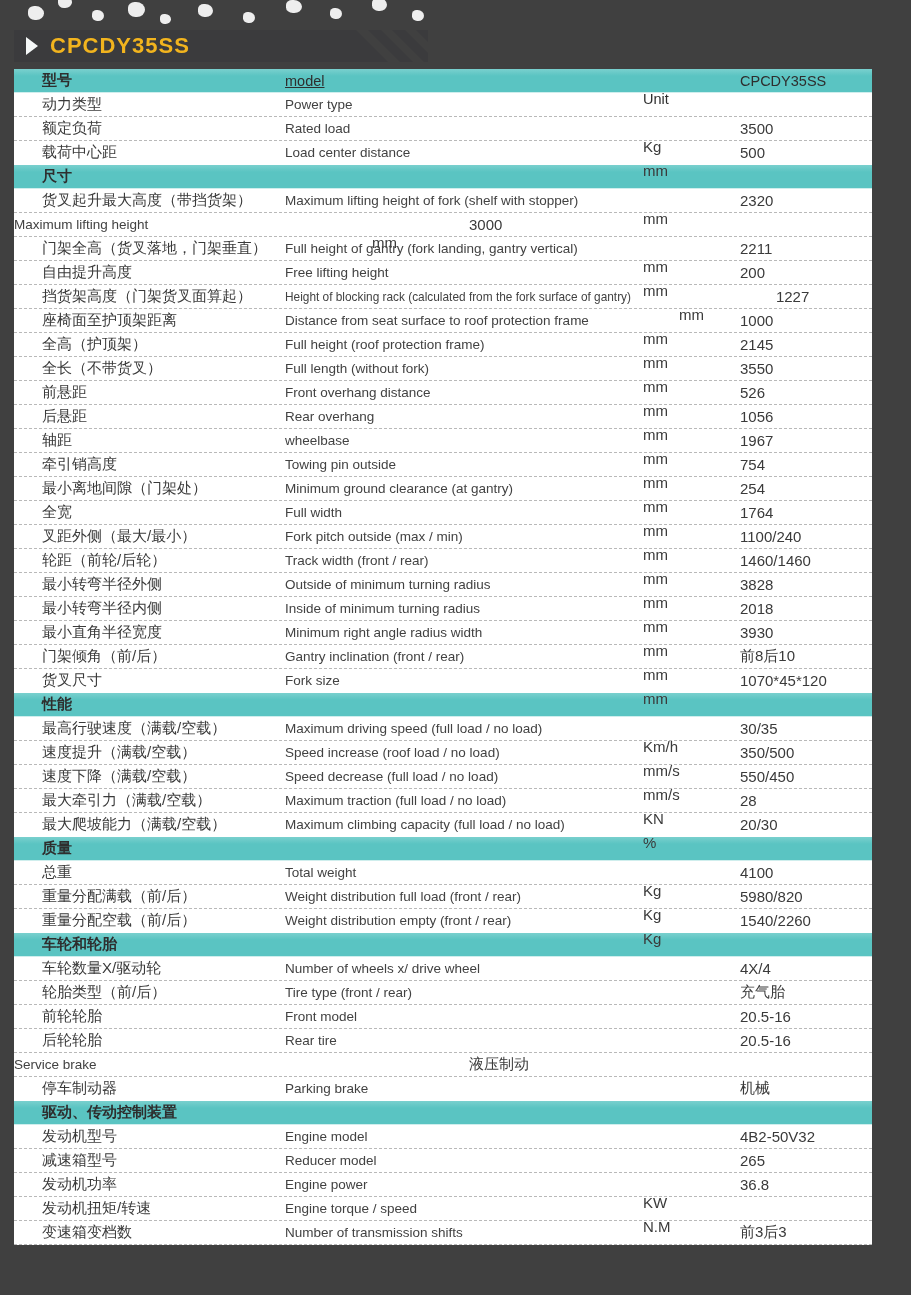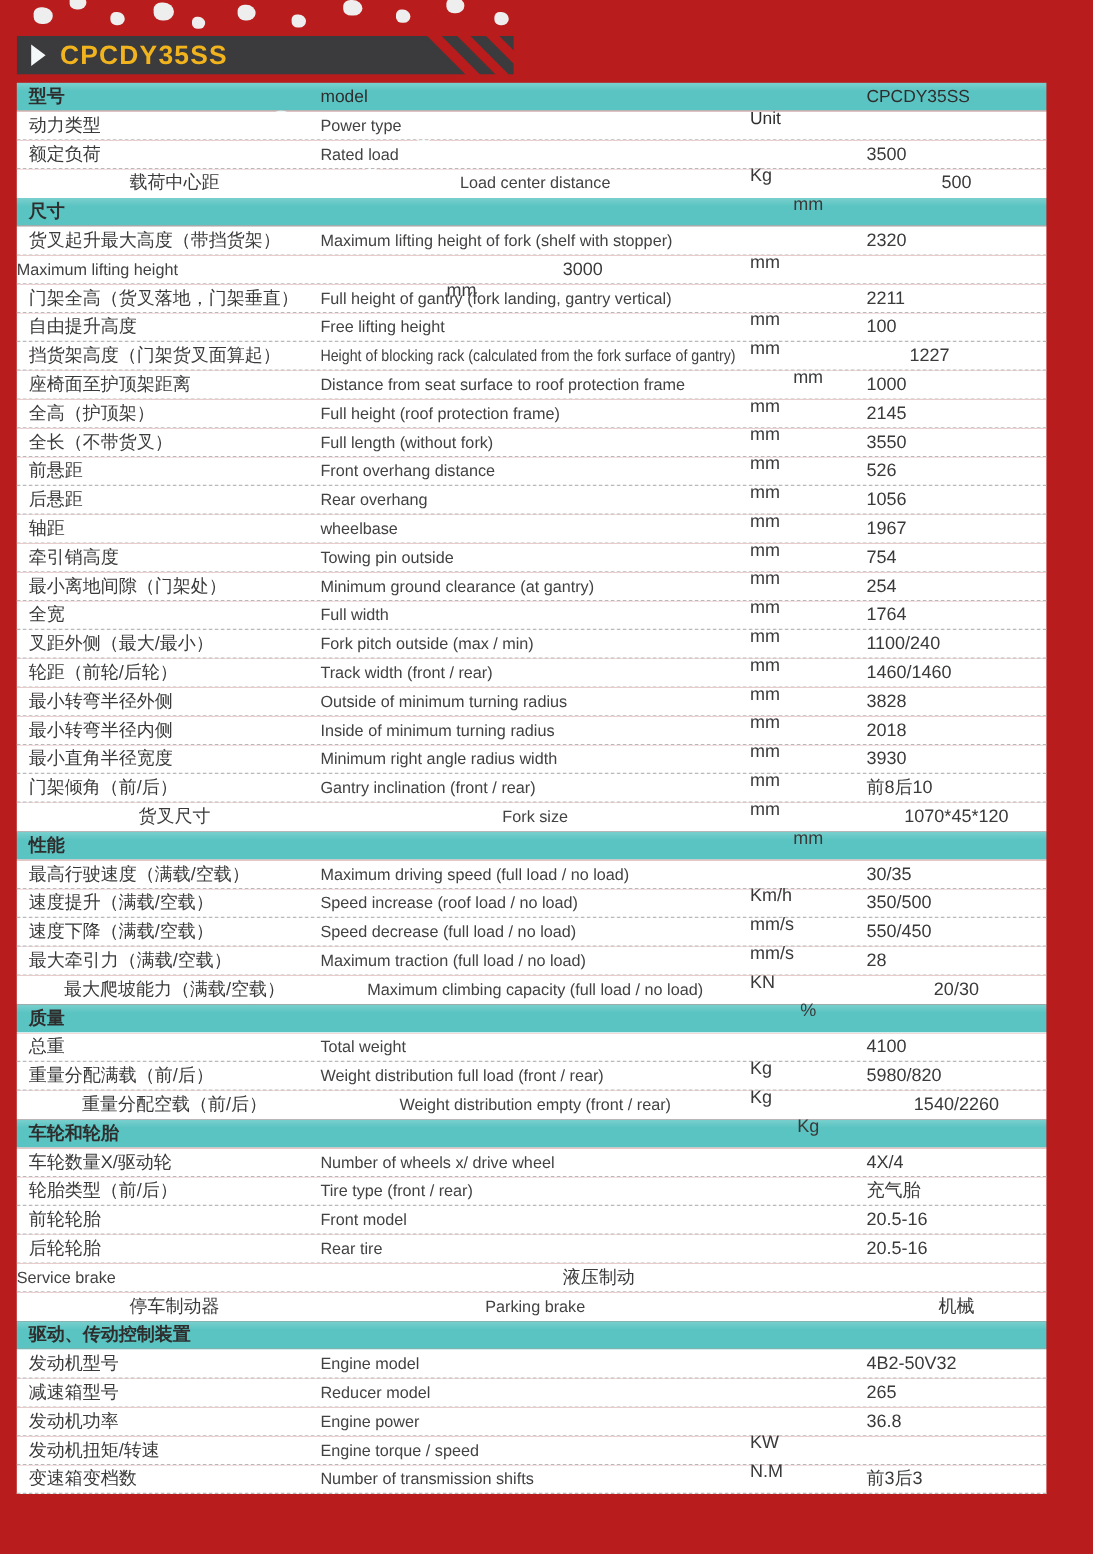--- a/index.html
+++ b/index.html
@@ -1,33 +1,33 @@
 <!DOCTYPE html>
 <html><head>
 <meta charset="utf-8">
 <style>
   html,body{margin:0;padding:0;background:#fff;}
-  .page{position:relative;width:911px;height:1295px;background:#b91c1c;overflow:hidden;
+  .page{position:relative;width:911px;height:1295px;background:#404040;overflow:hidden;
         font-family:"Liberation Sans","DejaVu Sans",sans-serif;color:#3a3a3a;}
   
   .blob{position:absolute;background:#eeeeee;border-radius:40% 55% 50% 45%;}
   
   .banner{position:absolute;left:14px;top:30px;width:414px;height:32px;}
   .banner svg{position:absolute;left:0;top:0;}
   .banner-title{position:absolute;left:36px;top:0;line-height:32px;
     font-size:22px;font-weight:700;letter-spacing:1px;color:#f2b41e;}
   
   .spec-table{position:absolute;left:14px;top:69px;width:858px;}
   .trow{display:flex;align-items:center;height:24px;box-sizing:border-box;
         border-bottom:1px dashed #b9b9b9;background:#fff;}
-  .trow.no-dash{border-bottom-color:transparent;text-align:center;}
+  .trow.no-dash{border-bottom-color:transparent;}
   .thead,.tsection{display:flex;align-items:center;height:24px;box-sizing:border-box;
         background:linear-gradient(#79d0ce,#5ac4c2 30%);border-bottom:1px solid #cfeeed;}
-  .c-cn{flex:0 0 243px;padding-left:10px;font-size:15px;white-space:nowrap;overflow:visible;}
-  .c-en{flex:0 0 358px;font-size:13.5px;color:#424242;white-space:nowrap;}
+  .c-cn{flex:0 0 243px;padding-left:28px;font-size:15px;white-space:nowrap;overflow:visible;}
+  .c-en{flex:0 0 358px;font-size:13.5px;color:#424242;white-space:nowrap;text-decoration:underline;}
   .c-unit{flex:0 0 97px;font-size:15px;white-space:nowrap;margin-top:36px;}
   .c-val{flex:1 1 auto;font-size:15px;white-space:nowrap;}
   .thead .c-cn,.tsection .c-cn{font-weight:700;color:#2e2e2e;}
   .thead .c-en,.thead .c-unit,.thead .c-val{font-size:14.5px;color:#2e2e2e;}
   .fit{display:inline-block;transform-origin:left center;}
 </style>
 </head>
 <body>
 
 <div class="page">
@@ -114,21 +114,21 @@
     <span class="c-cn"><span class="fit">门架全高（货叉落地，门架垂直）</span></span>
     <span class="c-en"><span class="fit">Full height of gantry (fork landing, gantry vertical)</span></span>
     <span class="c-unit">mm</span>
     <span class="c-val">2211</span>
   </div>
 
   <div class="trow">
     <span class="c-cn"><span class="fit">自由提升高度</span></span>
     <span class="c-en"><span class="fit">Free lifting height</span></span>
     <span class="c-unit">mm</span>
-    <span class="c-val">100</span>
+    <span class="c-val">200</span>
   </div>
 
   <div class="trow">
     <span class="c-cn"><span class="fit">挡货架高度（门架货叉面算起）</span></span>
     <span class="c-en"><span class="fit" style="transform: scaleX(0.878312);">Height of blocking rack (calculated from the fork surface of gantry)</span></span>
     <span class="c-unit">mm</span>
     <span class="c-val">1227</span>
   </div>
 
   <div class="trow">

